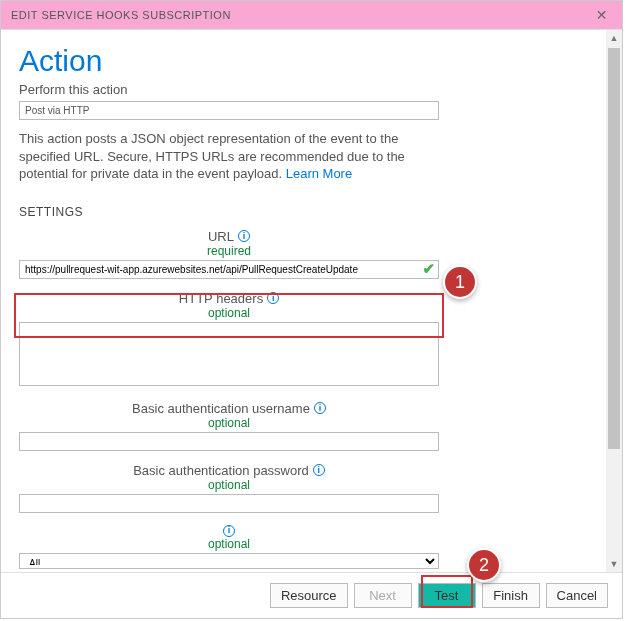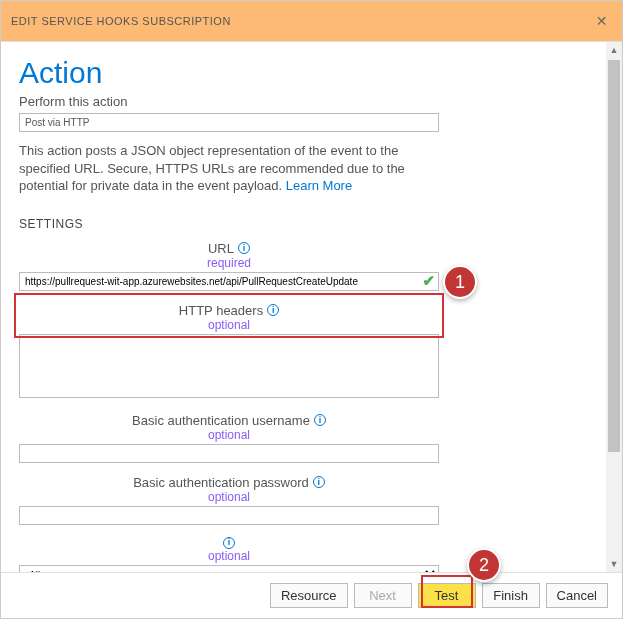--- a/index.html
+++ b/index.html
@@ -15,23 +15,23 @@
   }
   .dialog {
     border: 1px solid #ccc;
     width: 623px;
     height: 619px;
     display: flex;
     flex-direction: column;
     position: relative;
   }
   .titlebar {
-    background: #fdba74;
+    background: #f9a8d4;
     border-bottom: 1px solid #e0e0e0;
-    padding: 12px 10px;
+    padding: 6px 10px;
     display: flex;
     align-items: center;
     justify-content: space-between;
     font-size: 11px;
     letter-spacing: 0.5px;
     color: #555;
   }
   .close-x {
     font-size: 14px;
     color: #666;
@@ -95,21 +95,21 @@
     margin-bottom: 10px;
   }
   .field { margin-bottom: 12px; position: relative; }
   .field .row {
     display:flex; justify-content: space-between; align-items: center;
     max-width: 420px;
     margin-bottom: 2px;
     flex-direction: column;
   }
   .field .lab { color:#555; display:flex; align-items:center; gap:4px;}
-  .field .hint { color:#8b5cf6; font-size: 12px; }
+  .field .hint { color:#15803d; font-size: 12px; }
   .info-icon {
     display:inline-flex;
     width:12px; height:12px;
     border:1px solid #0078d4;
     border-radius:50%;
     color:#0078d4;
     font-size:9px;
     align-items:center;
     justify-content:center;
     font-weight: bold;
@@ -168,21 +168,21 @@
     min-width: 58px;
     padding: 4px 10px;
     border:1px solid #bbb;
     background:#fafafa;
     color:#333;
     font-family: inherit;
     font-size: 13px;
     cursor:pointer;
   }
   .btn.disabled { color:#aaa; cursor:default; }
-  .btn.primary-ish { background:#fde047; }
+  .btn.primary-ish { background:#14b8a6; }
 </style>
 </head>
 <body>
 
 <div class="dialog">
 
   <div class="titlebar">
     <span>EDIT SERVICE HOOKS SUBSCRIPTION</span>
     <span class="close-x">✕</span>
   </div>

